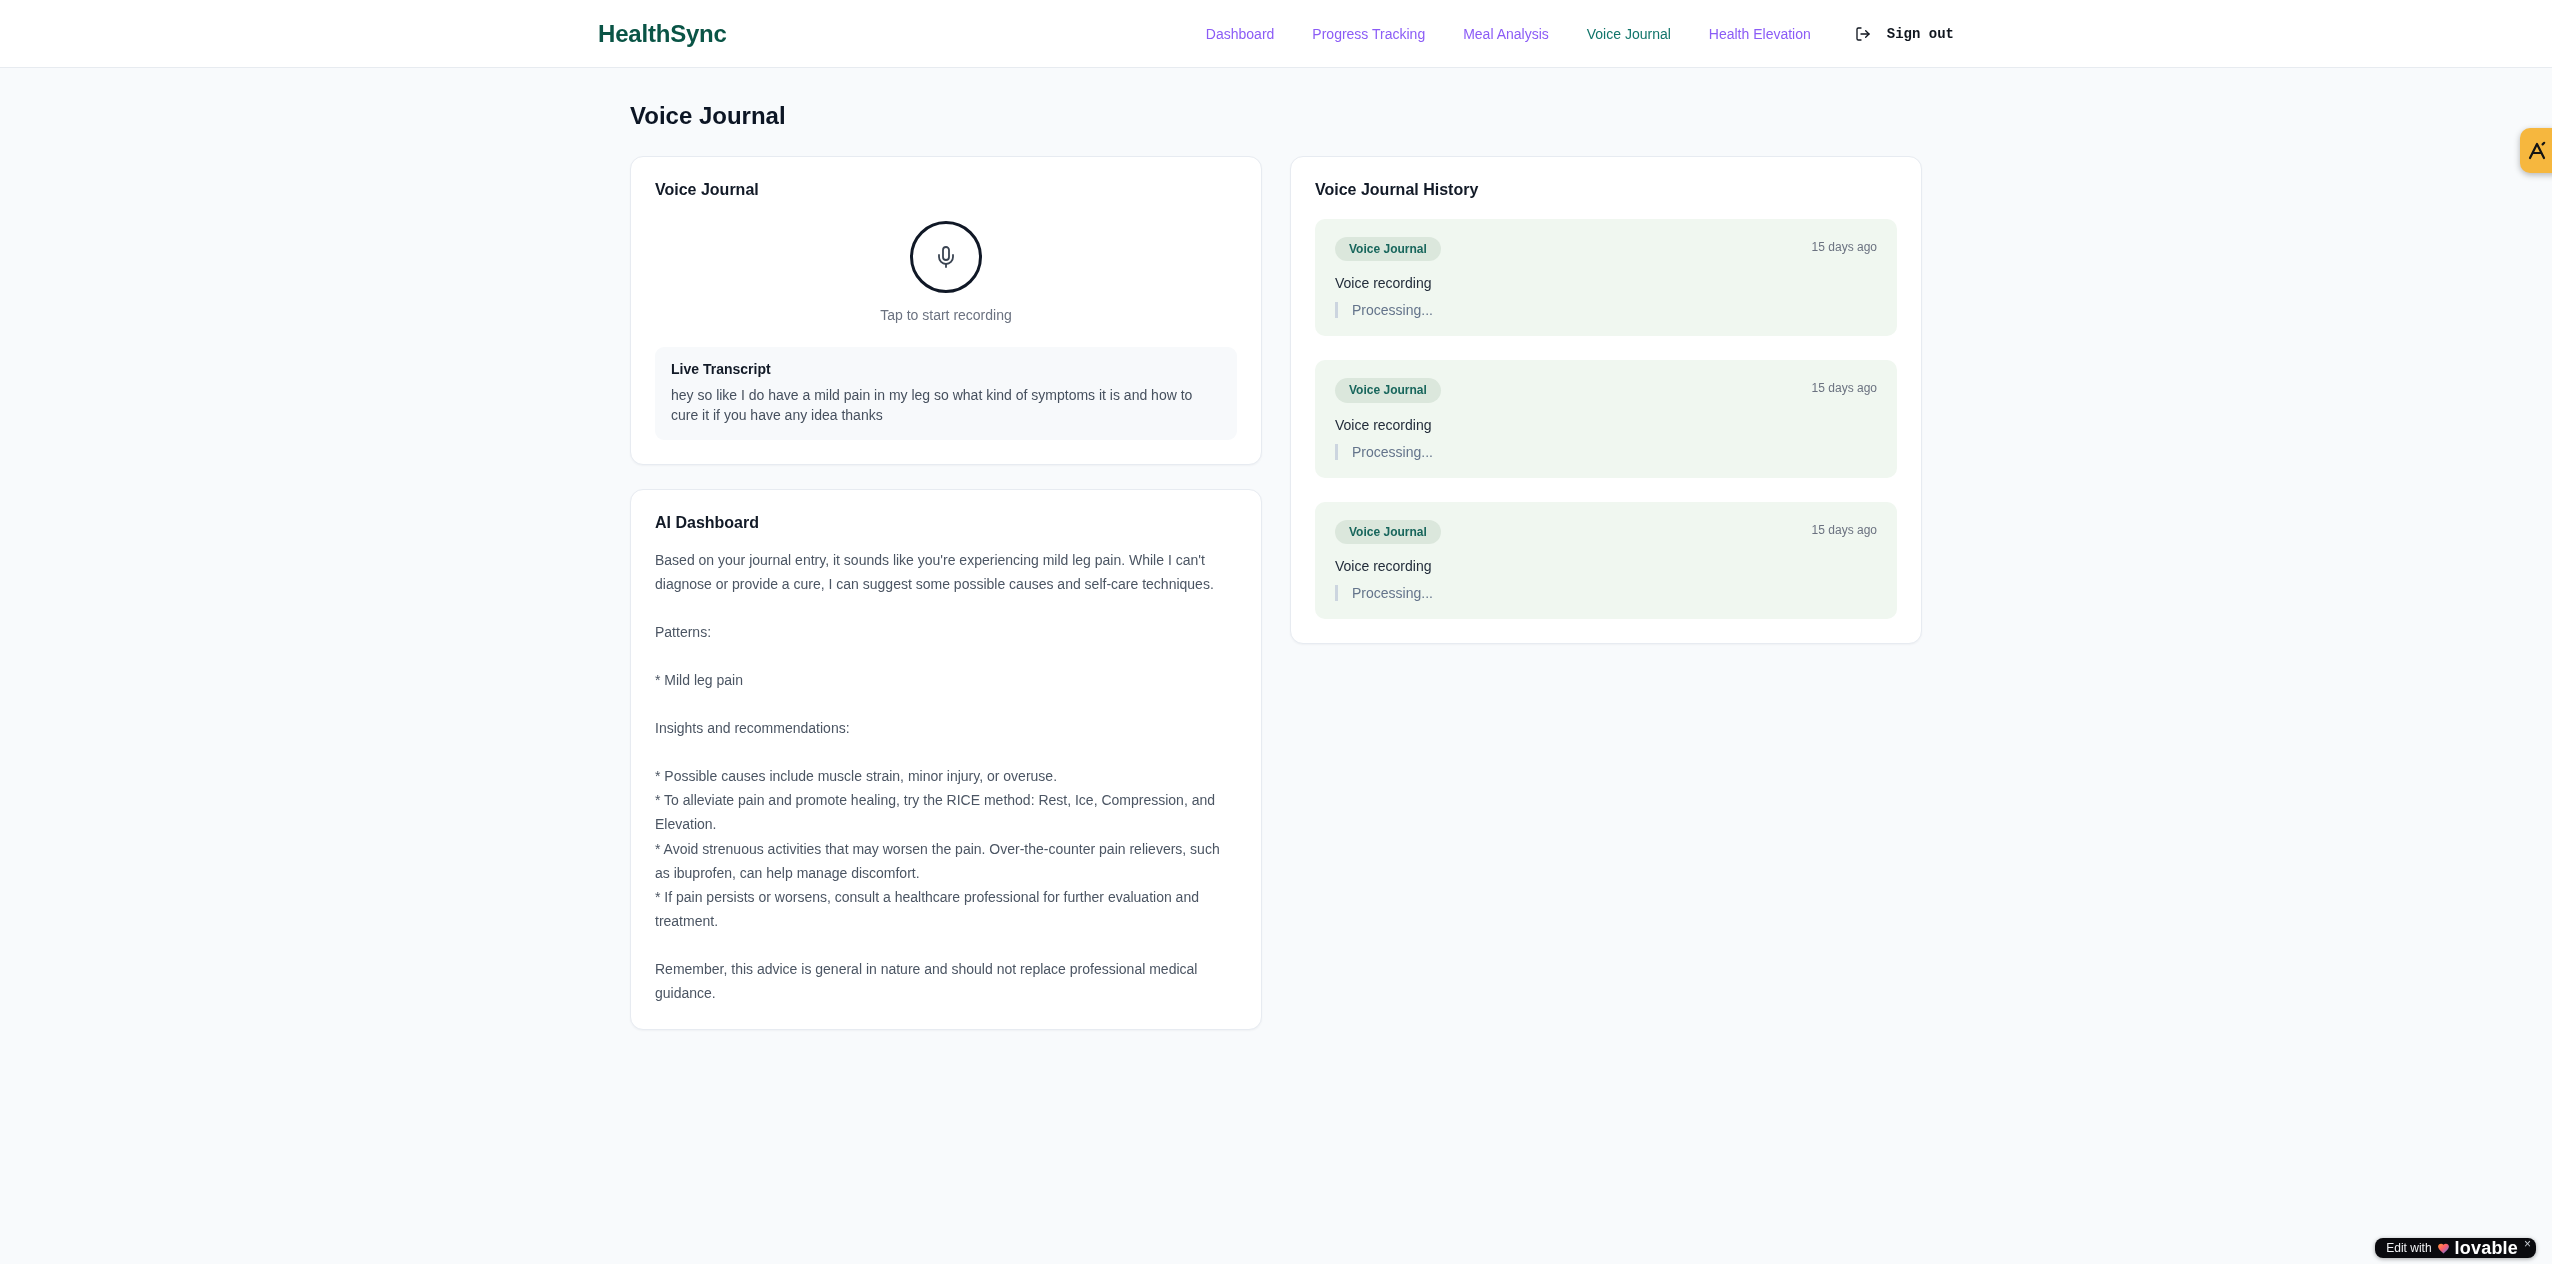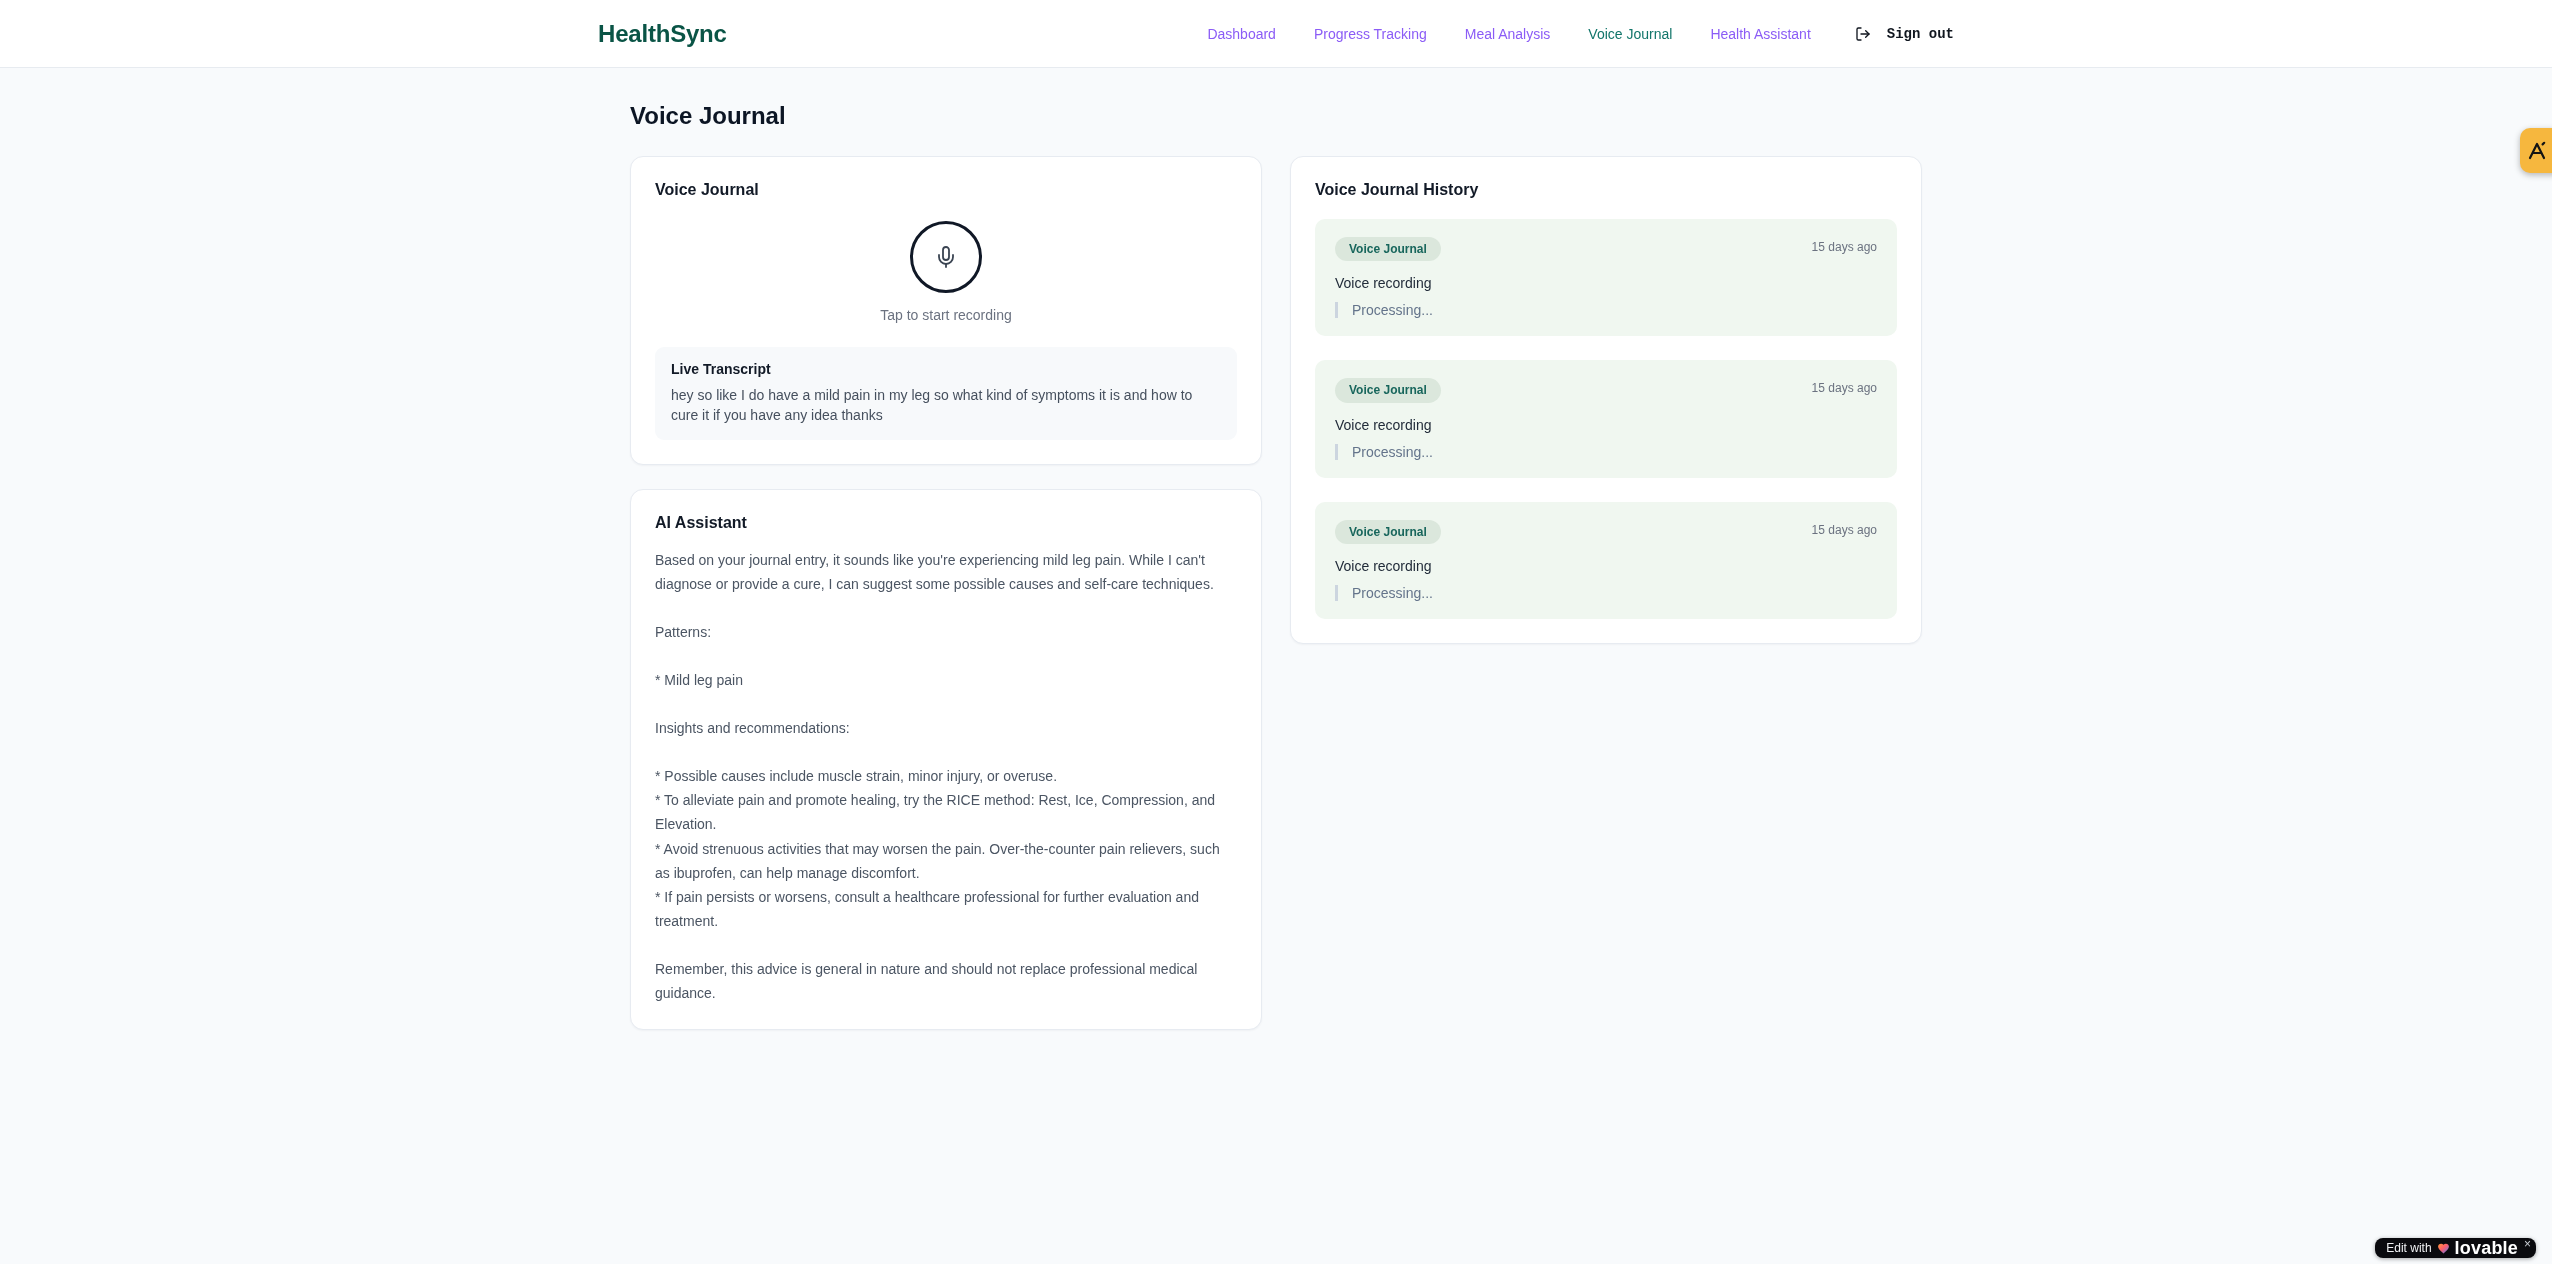--- a/index.html
+++ b/index.html
@@ -78,21 +78,21 @@
 <body>
 
 <header class="header">
   <div class="header-inner">
     <div class="logo">HealthSync</div>
     <nav class="nav">
       <a>Dashboard</a>
       <a>Progress Tracking</a>
       <a>Meal Analysis</a>
       <a class="active">Voice Journal</a>
-      <a>Health Assistant</a>
+      <a>Health Elevation</a>
       <span class="signout">
         <svg viewBox="0 0 24 24" fill="none" stroke-width="2" stroke-linecap="round" stroke-linejoin="round">
           <path d="M9 21H5a2 2 0 0 1-2-2V5a2 2 0 0 1 2-2h4"></path>
           <polyline points="16 17 21 12 16 7"></polyline>
           <line x1="21" y1="12" x2="9" y2="12"></line>
         </svg>
         <span>Sign out</span>
       </span>
     </nav>
   </div>
@@ -117,21 +117,21 @@
           </button>
           <div class="tap-hint">Tap to start recording</div>
         </div>
         <div class="transcript">
           <div class="transcript-title">Live Transcript</div>
           <div class="transcript-body">hey so like I do have a mild pain in my leg so what kind of symptoms it is and how to cure it if you have any idea thanks</div>
         </div>
       </section>
 
       <section class="card">
-        <div class="card-title">AI Assistant</div>
+        <div class="card-title">AI Dashboard</div>
         <div class="analysis-body">Based on your journal entry, it sounds like you're experiencing mild leg pain. While I can't diagnose or provide a cure, I can suggest some possible causes and self-care techniques.
 
 Patterns:
 
 * Mild leg pain
 
 Insights and recommendations:
 
 * Possible causes include muscle strain, minor injury, or overuse.
 * To alleviate pain and promote healing, try the RICE method: Rest, Ice, Compression, and Elevation.

